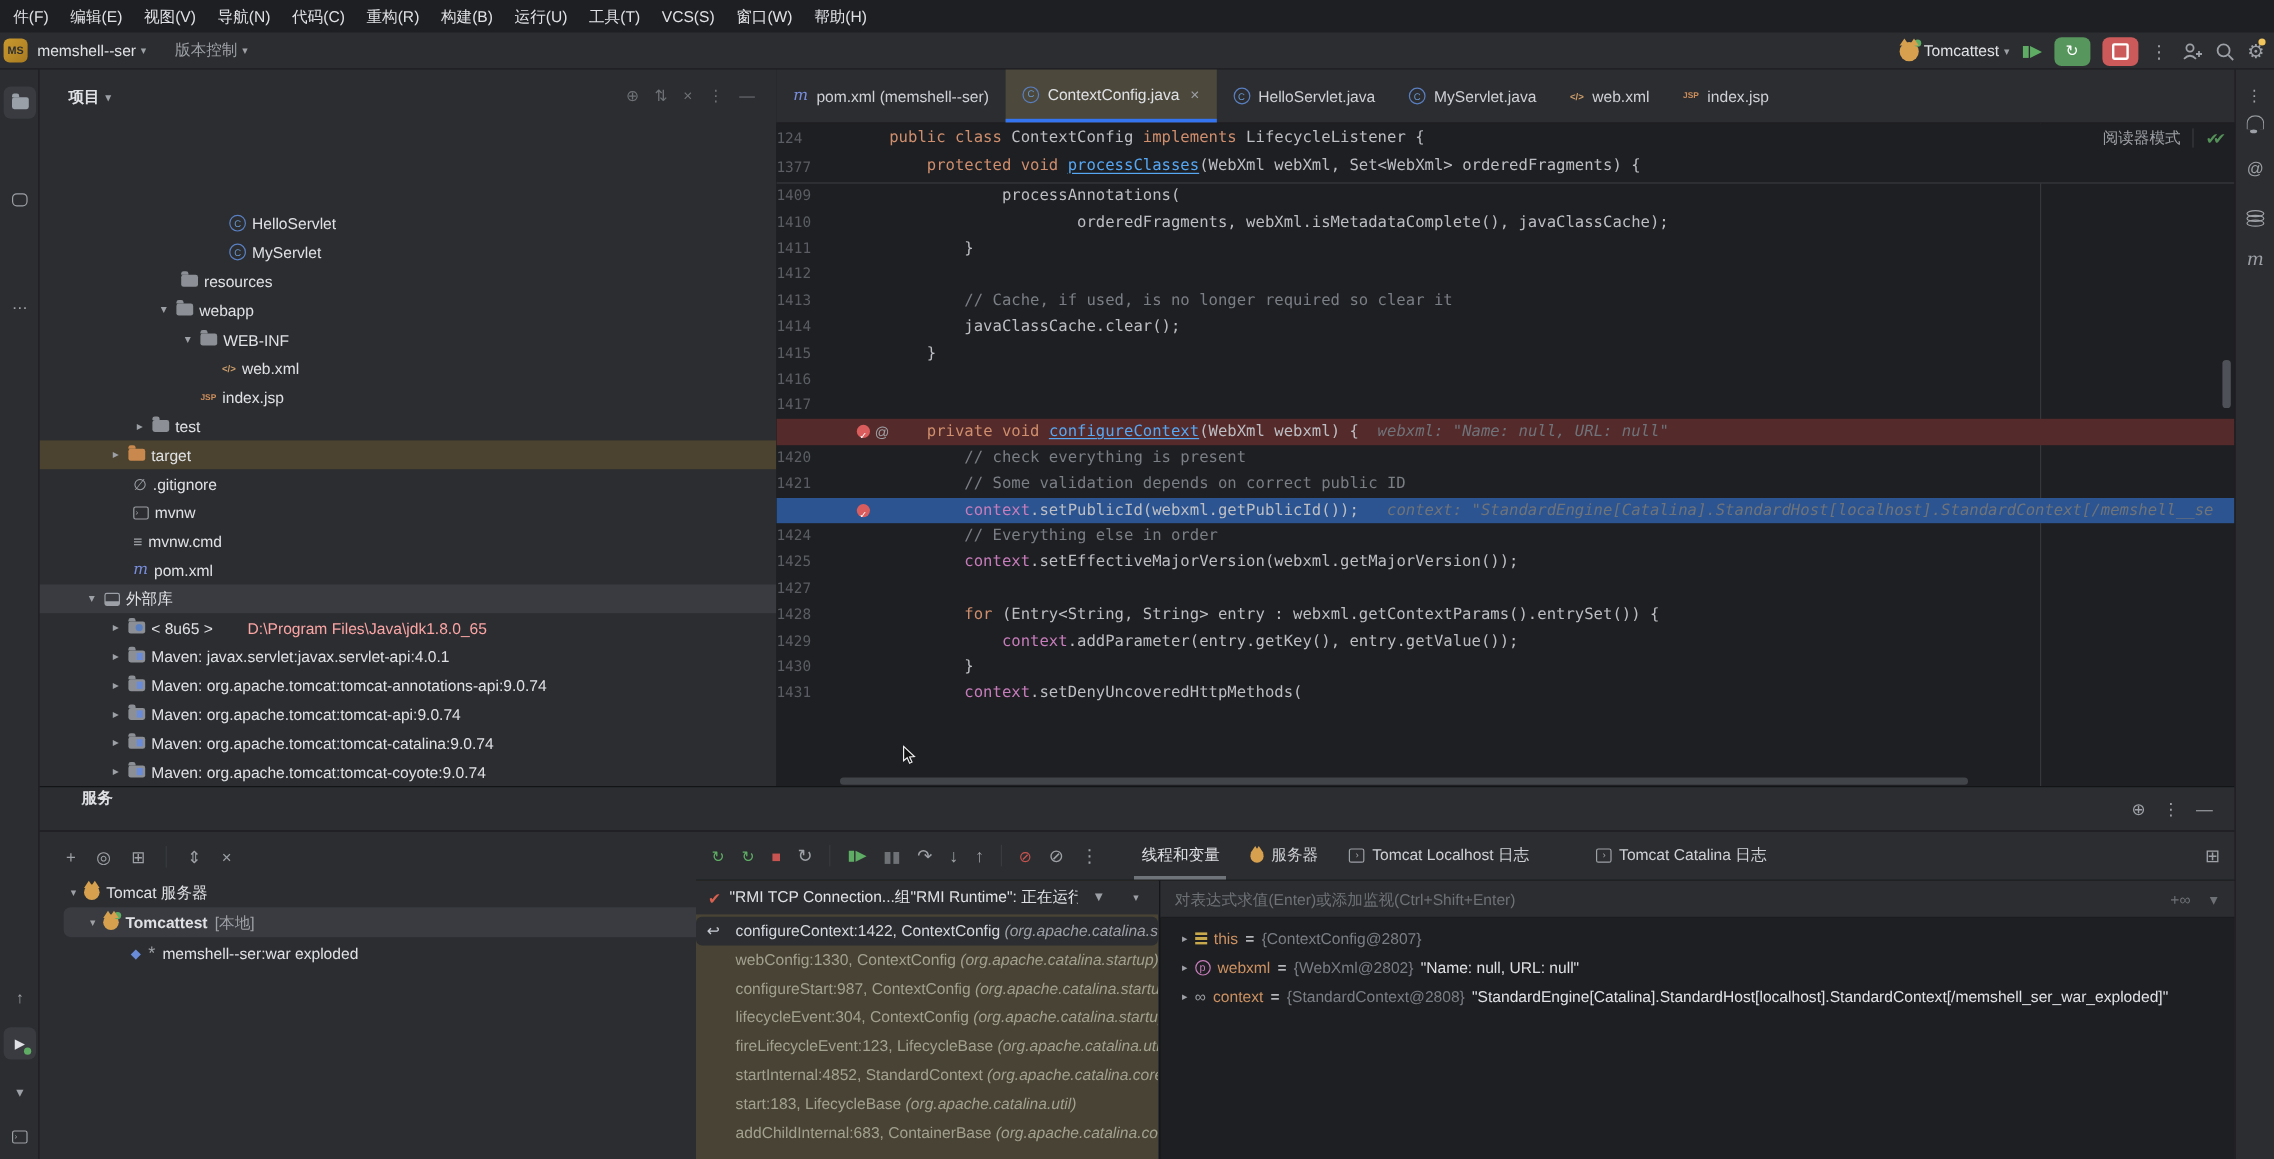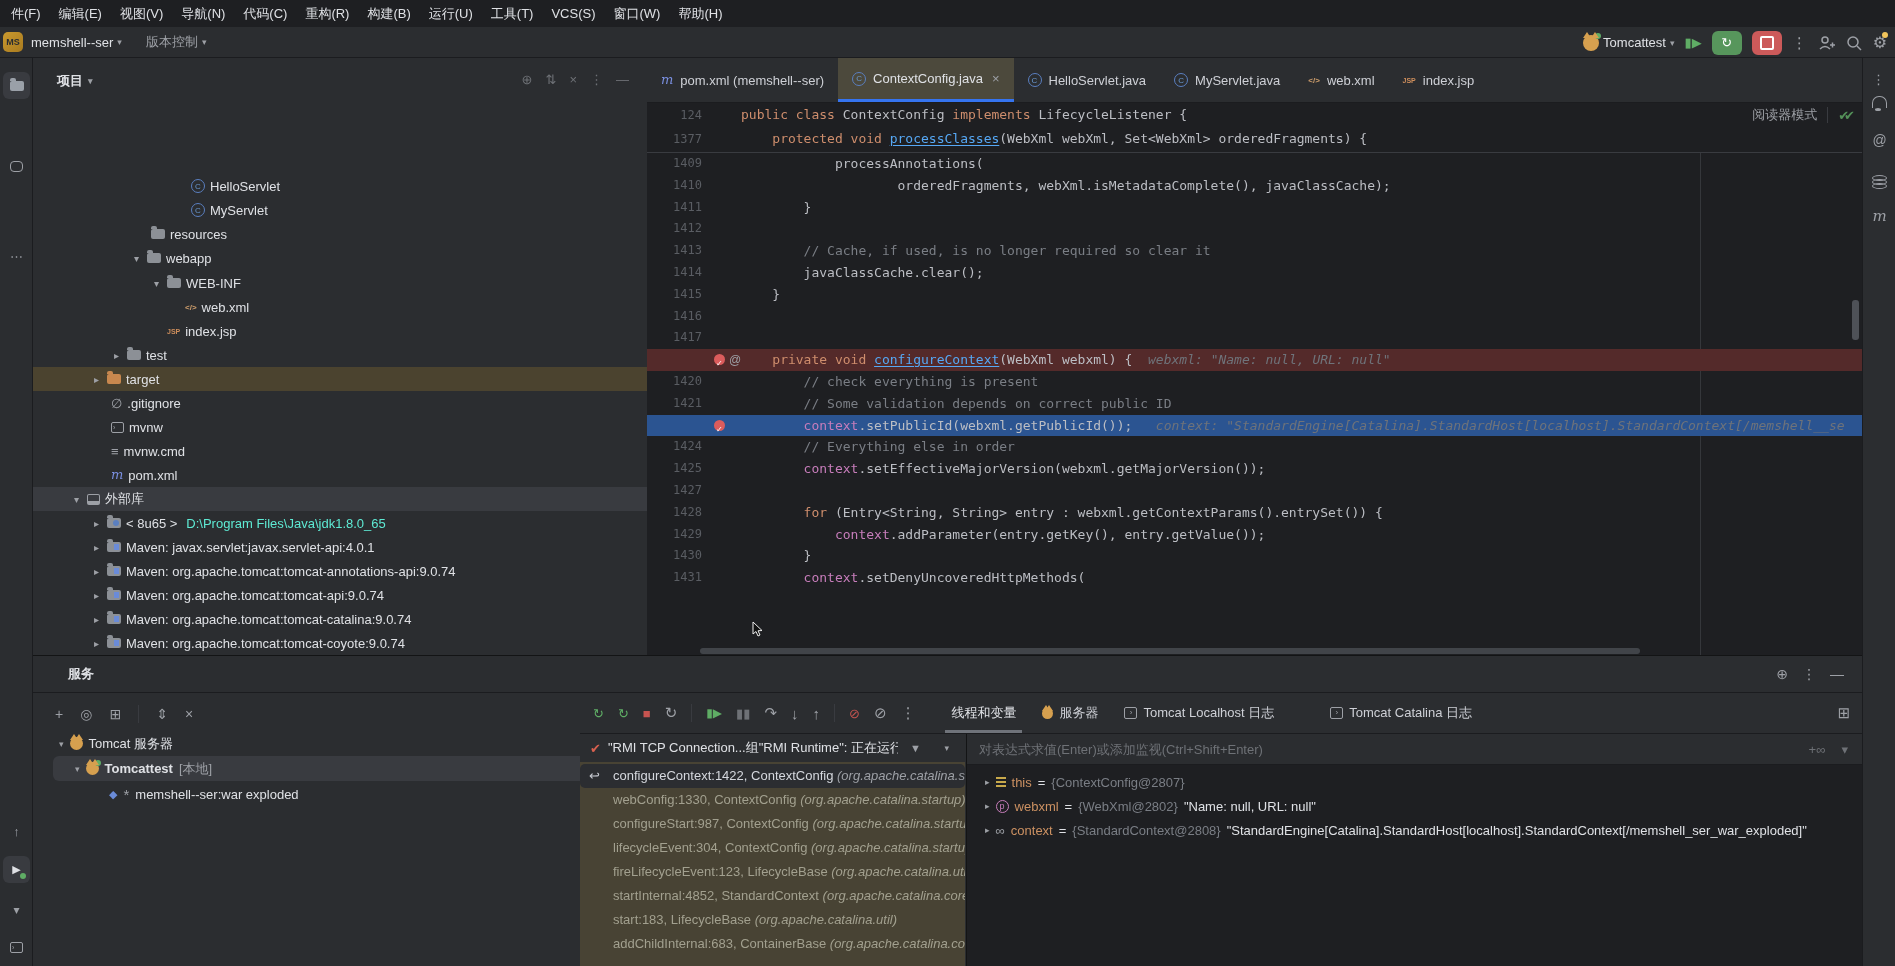--- a/index.html
+++ b/index.html
@@ -36,21 +36,21 @@
   .folder-ic{display:inline-block;width:14px;height:10px;background:#9aa0a8;border-radius:2px;position:relative}
   .folder-ic:before{content:"";position:absolute;top:-3px;left:0;width:6px;height:3px;background:inherit;border-radius:2px 2px 0 0}
   .term-ic{width:13px;height:11px;border:1.5px solid #9da0a6;border-radius:2px;font-size:7px;color:#9da0a6;line-height:10px;padding-left:1px;box-sizing:border-box}
   
   .proj{left:33px;top:58px;width:614px;height:597px;background:#2b2d30;overflow:hidden}
   .proj-head{position:absolute;left:24px;top:14px;display:flex;align-items:center;gap:5px;font-weight:bold}
   .proj-tools{position:absolute;right:18px;top:14px;display:flex;gap:13px;color:#6e7176;font-size:13px}
   .trow{position:absolute;left:0;width:614px;height:24px;display:flex;align-items:center;gap:5px;box-sizing:border-box}
   .trow .tchev{width:11px;color:#9da0a6;font-size:10px;text-align:center;flex:none}
   .tlabel{white-space:nowrap}
-  .tpath{color:#5eead4;margin-left:4px;white-space:nowrap}
+  .tpath{color:#fca5a5;margin-left:24px;white-space:nowrap}
   .sel-gray{background:#393b40}
   .sel-target{background:#4b432f}
   .cls-ic{width:14px;height:14px;border-radius:50%;border:1.5px solid #5a7fc0;color:#6897cf;font-size:8px;display:flex;align-items:center;justify-content:center;box-sizing:border-box;flex:none}
   .fold{width:14px;height:10px;background:#8c9096;border-radius:2px;position:relative;flex:none}
   .fold:before{content:"";position:absolute;top:-3px;left:0;width:6px;height:3px;background:inherit;border-radius:2px 2px 0 0}
   .fold.orange{background:#c8884e}
   .fold.lib:after{content:"";position:absolute;right:2px;top:2px;width:5px;height:6px;background:#6a8bd8}
   .fold.jdk:after{content:"";position:absolute;right:2px;top:2px;width:6px;height:6px;border-radius:50%;background:#5a7fc0}
   .xml-ic{color:#ce9e6c;font-size:8px;font-weight:bold;flex:none}
   .jsp-ic{color:#ce8e5c;font-size:7px;font-weight:bold;flex:none}
@@ -59,21 +59,21 @@
   .stack-ic{width:13px;height:11px;border:1.5px solid #9da0a6;border-bottom-width:4px;box-sizing:border-box;border-radius:2px;flex:none}
   
   .tabbar{left:647px;top:58px;width:1215px;height:45px;background:#2b2d30;border-bottom:1px solid #1b1c1f;box-sizing:border-box;display:flex}
   .etab{display:flex;align-items:center;gap:7px;padding:0 14px;color:#ced0d6;white-space:nowrap}
   .etab.active{background:#4c493c;color:#dfe1e5;border-bottom:3px solid #3574f0;box-sizing:border-box}
   .etab .close{color:#9da0a6;margin-left:2px}
   .tab-kebab{position:absolute;right:10px;top:72px;color:#9da0a6}
   .editor-bg{left:647px;top:103px;width:1215px;height:552px;background:#1e1f22;overflow:hidden}
   .guide{position:absolute;left:1053px;top:0;width:1px;height:552px;background:#35373b}
   .crow{display:flex;height:21.8px;line-height:21.8px;position:relative;width:1215px}
-  .ln{width:55px;text-align:right;color:#5a5d63;font-size:12px;flex:none;font-family:"DejaVu Sans Mono",monospace}
+  .ln{width:55px;color:#5a5d63;font-size:12px;flex:none;font-family:"DejaVu Sans Mono",monospace}
   .gut{width:39px;flex:none;position:relative}
   .ctext{white-space:pre;font-family:"DejaVu Sans Mono",monospace;font-size:13px;color:#bcbec4}
   .sticky{position:absolute;left:0;top:0;width:1215px;height:49px;background:#1e1f22;border-bottom:1px solid #393b40;z-index:4}
   .sticky .crow{height:24px;line-height:24px}
   .code{position:absolute;left:0;top:50px;width:1215px}
   .crow.bp{background:#542a2a}
   .crow.exec{background:#2b5491}
   .bpdot{position:absolute;left:12px;top:5px;width:11px;height:11px;border-radius:50%;background:#db5c5c}
   .bpdot:after{content:"✓";position:absolute;left:2px;top:-1px;font-size:8px;color:#fff}
   .at-ic{position:absolute;left:27px;top:1px;color:#9da0a6;font-size:12px}
@@ -81,21 +81,21 @@
   .tk-m{color:#56a8f5;text-decoration:underline;text-underline-offset:2px}
   .tk-h{color:#6f737a;font-style:italic}
   .reader{position:absolute;right:45px;top:106px;display:flex;align-items:center;gap:10px;z-index:6;color:#9da0a6}
   .reader .sep{width:1px;height:16px;background:#393b40}
   .dblcheck{color:#549159;font-size:13px;letter-spacing:-5px}
   .hscroll{position:absolute;left:53px;top:545px;width:940px;height:6px;background:#4e5157;border-radius:3px;opacity:.75}
   .vthumb{position:absolute;right:3px;top:197px;width:7px;height:40px;background:#4e5157;border-radius:3px}
   .mouse{position:absolute;left:105px;top:518px;z-index:7}
   
   .bottom{left:33px;top:655px;width:1829px;height:311px;background:#2b2d30;border-top:1px solid #131415;box-sizing:border-box}
-  .svc-head{position:absolute;left:0;top:0;width:100%;height:37px;border-bottom:1px solid #1b1c1f;box-sizing:border-box;display:flex;align-items:center}
+  .svc-head{position:absolute;left:0;top:0;width:100%;height:37px;border-bottom:1px solid #1b1c1f;box-sizing:border-box;display:flex;align-items:flex-start}
   .svc-title{margin-left:35px;font-weight:bold}
   .svc-head-ic{position:absolute;top:10px;color:#9da0a6;font-size:14px}
   .svc-tools{position:absolute;left:0;top:37px;width:547px;height:41px;display:flex;align-items:center;gap:17px;padding-left:22px;box-sizing:border-box;color:#9da0a6;font-size:14px}
   .vsep{width:1px;height:18px;background:#393b40}
   .svc-row{position:absolute;display:flex;align-items:center;gap:6px;height:25px}
   .dbg-toolbar{position:absolute;left:547px;top:37px;width:1282px;height:41px;border-bottom:1px solid #1b1c1f;box-sizing:border-box;display:flex;align-items:center;gap:14px;padding-left:13px}
   .dbg-tab{display:flex;align-items:center;gap:6px;padding:0 6px;height:100%;color:#ced0d6}
   .dbg-tab.active{box-shadow:inset 0 -3px 0 #6f737a;color:#dfe1e5}
   .console-ic{width:13px;height:12px;border:1.5px solid #9da0a6;border-radius:2px;font-size:8px;line-height:10px;color:#9da0a6;text-align:center;box-sizing:border-box}
   .frames{position:absolute;left:547px;top:78px;width:385px;height:233px;background:#484334;overflow:hidden}

